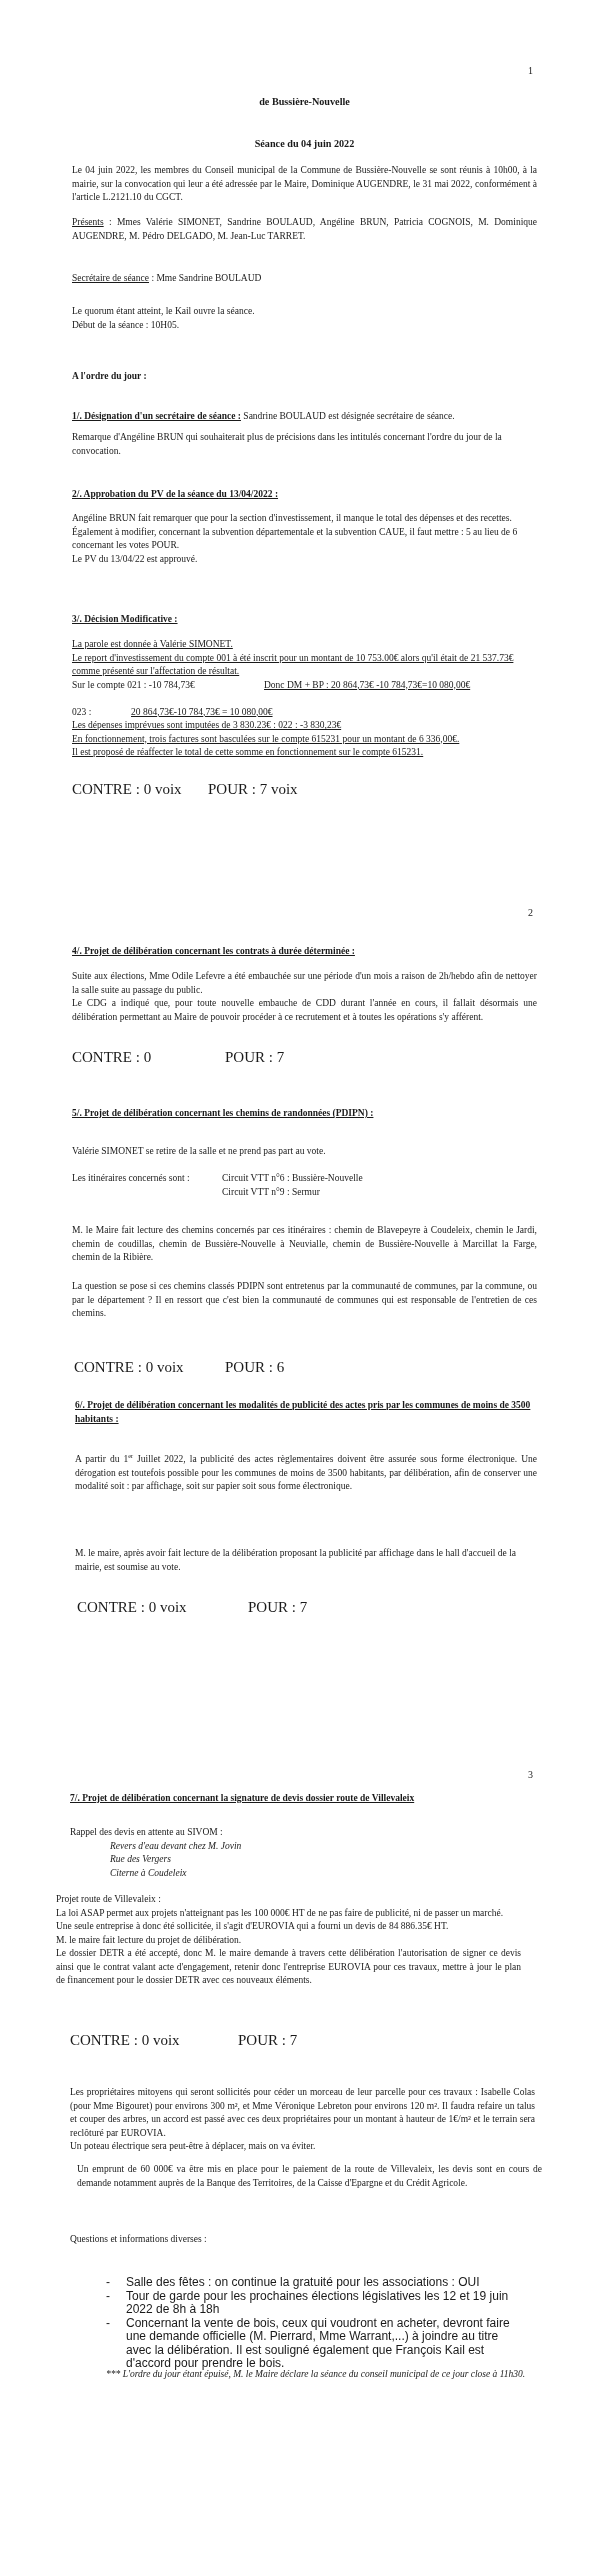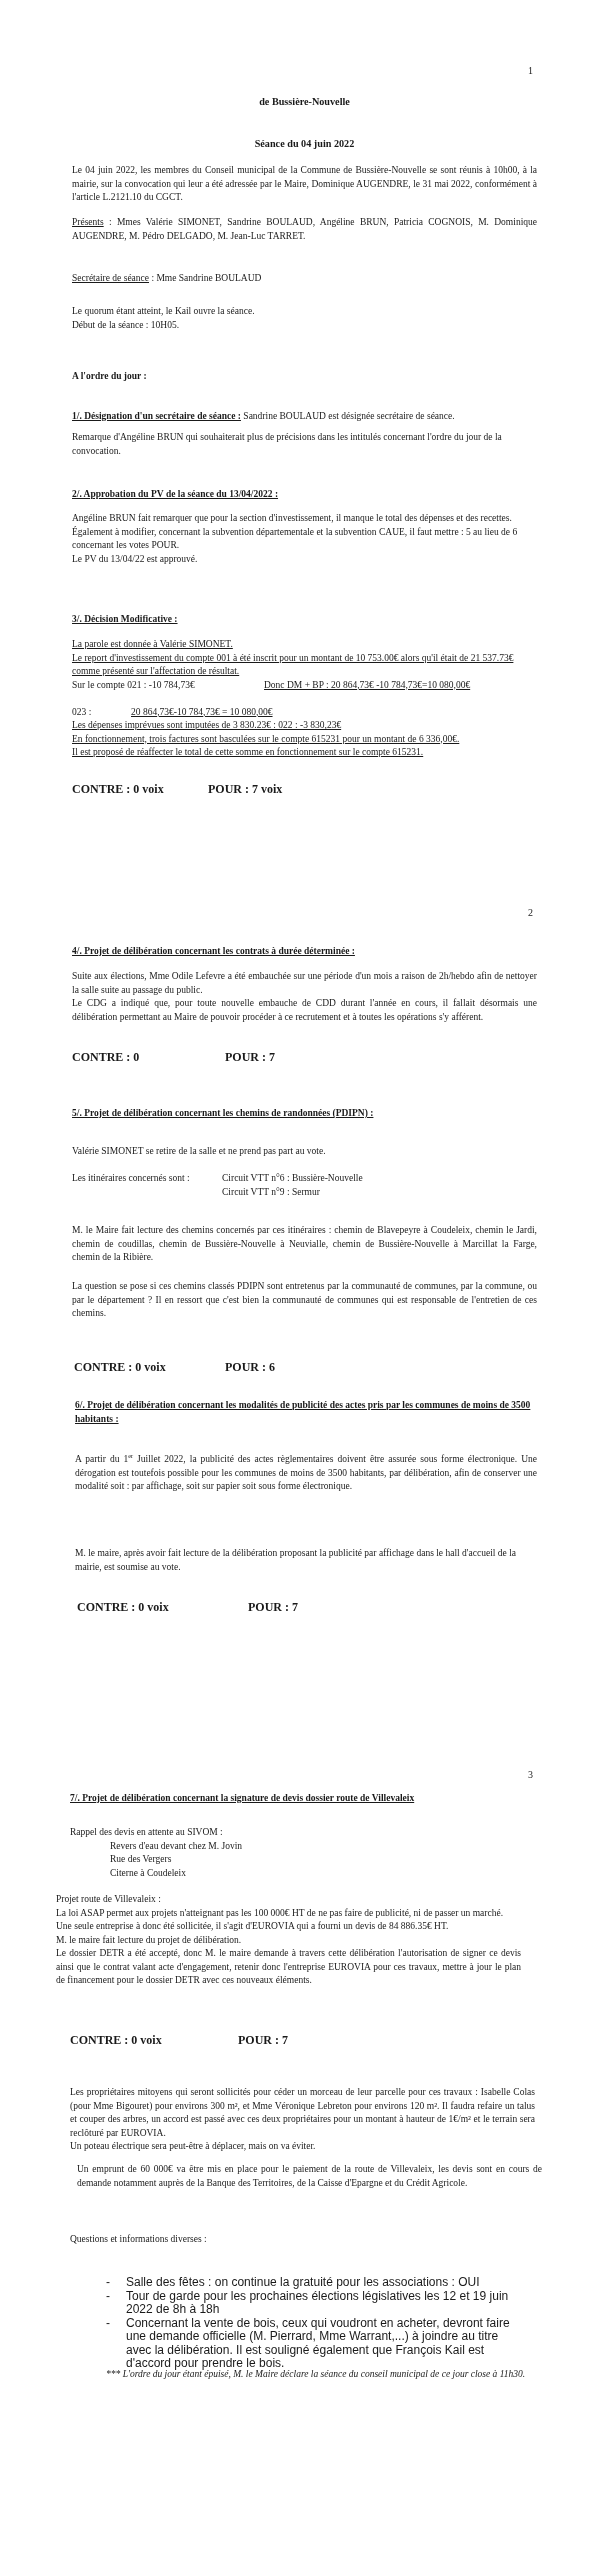--- a/index.html
+++ b/index.html
@@ -6,22 +6,22 @@
   body { width: 607px; height: 2576px; position: relative; overflow: hidden;
          font-family: "Liberation Serif", "DejaVu Serif", serif; color: #1a1a1a; }
   .blk { position: absolute; left: 72px; width: 465px; font-size: 9.5px; line-height: 13.5px; }
   .just { text-align: justify; }
   .center { text-align: center; left: 72px; width: 465px; }
   .b { font-weight: bold; }
   .u { text-decoration: underline; }
   .h { font-weight: bold; text-decoration: underline; }
   .pnum { position: absolute; left: 528px; font-size: 10px; }
   .title { font-weight: bold; font-size: 10.2px; line-height: 14.4px; }
-  .vote { position: absolute; font-size: 12px; line-height: 13.5px; font-weight: bold; }
-  .indent { padding-left: 40px; }
+  .vote { position: absolute; font-size: 15px; line-height: 13.5px; }
+  .indent { padding-left: 40px; font-style: italic; }
   .tab2 { display: inline-block; width: 144px; }
   ul.bul { margin: 16px; padding-left: 40px; list-style: none;
            font-family: "Liberation Sans", "DejaVu Sans", sans-serif; font-size: 12px; line-height: 13.5px; }
   ul.bul li { position: relative; }
   ul.bul li::before { content: "-"; position: absolute; left: -20px; }
   .closing { font-style: italic; }
   sup { font-size: 6.3px; line-height: 0; }
 </style>
 </head>
 <body>

